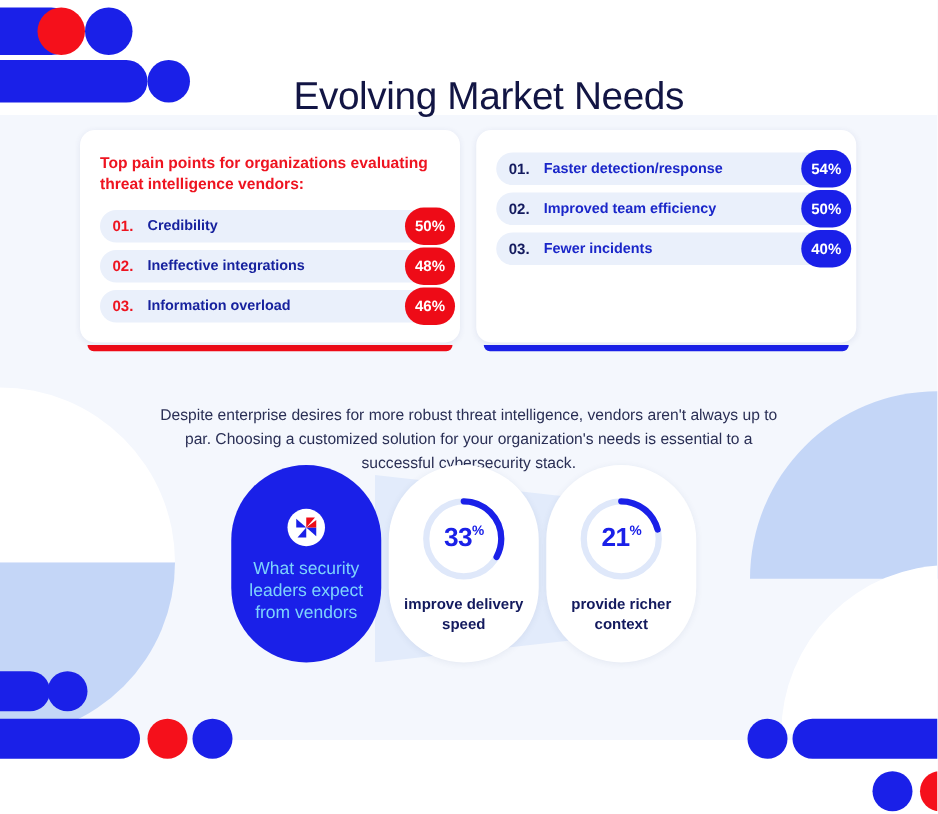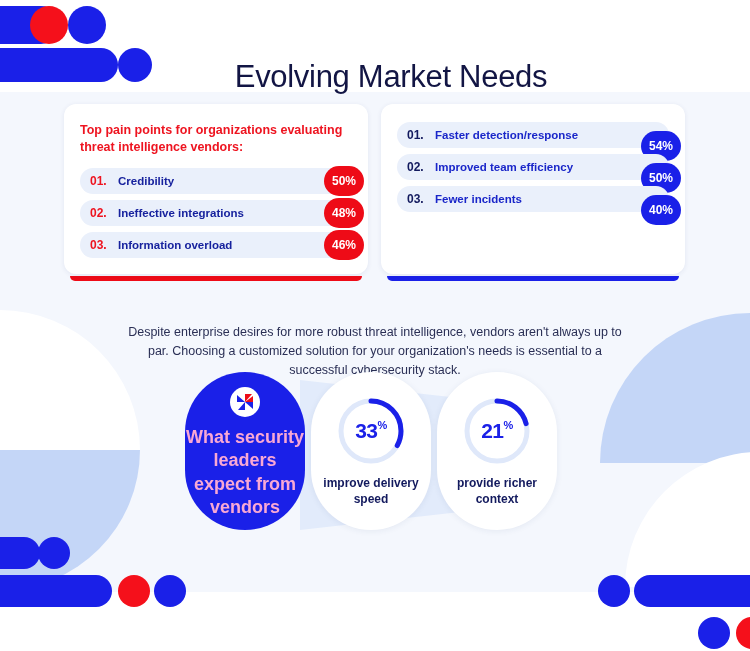--- a/index.html
+++ b/index.html
@@ -182,21 +182,21 @@
     display: flex;
     align-items: center;
     justify-content: center;
     color: #ffffff;
     font-size: 12px;
     font-weight: bold;
     padding: 0 7px;
     box-sizing: border-box;
   }
   .card.red  .metric-badge { background: #ee0b17; }
-  .card.blue .metric-badge { background: #1a20e8; margin-top: 11px; }
+  .card.blue .metric-badge { background: #1a20e8; }
 
   
   .lede {
     position: absolute;
     left: 125px;
     top: 310px;
     width: 500px;
     text-align: center;
     font-size: 12.5px;
     line-height: 1.55;
@@ -238,23 +238,23 @@
     width: 30px;
     height: 30px;
     border-radius: 50%;
     background: #ffffff;
     display: flex;
     align-items: center;
     justify-content: center;
     margin-bottom: 9px;
   }
   .capsule-caption {
-    color: #f9a8d4;
-    font-size: 18px;
-    font-weight: bold;
+    color: #7dd3fc;
+    font-size: 14px;
+    font-weight: normal;
     line-height: 1.28;
     text-align: center;
   }
   .donut {
     position: relative;
     width: 72px;
     height: 72px;
     margin-bottom: 9px;
   }
   .donut svg { display: block; }

